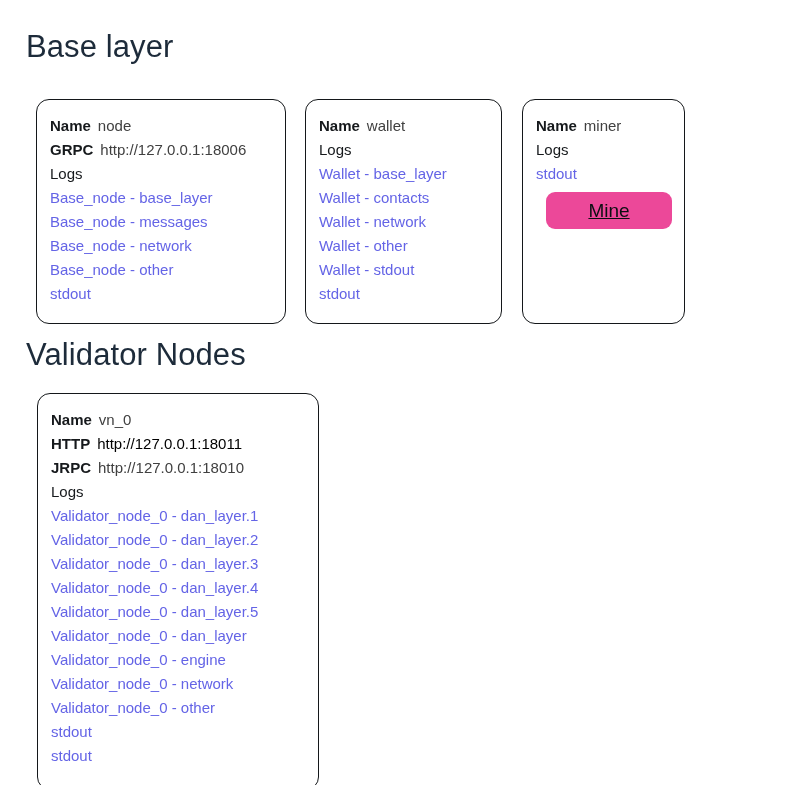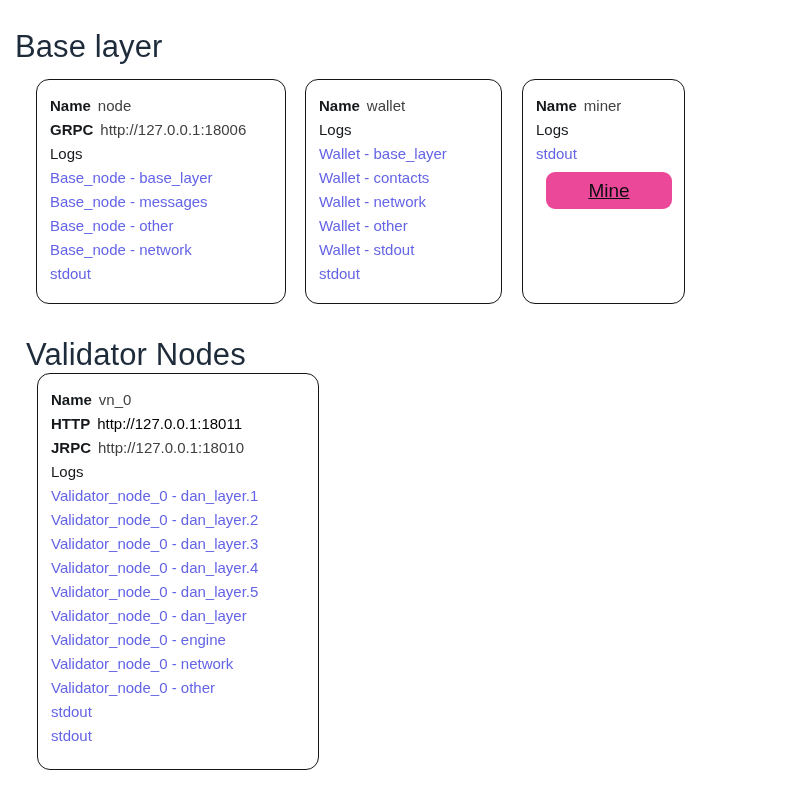--- a/index.html
+++ b/index.html
@@ -22,30 +22,31 @@
   }
   h2.section-title {
     font-size: 31px;
     font-weight: 400;
     color: #1d2b3a;
     margin: 0;
     padding: 0;
     line-height: 1;
     letter-spacing: 0.1px;
   }
-  .section-base-title { position: absolute; left: 15px; top: 31px; }
+  .section-base-title { position: absolute; left: 26px; top: 31px; }
   .section-validator-title { position: absolute; left: 26px; top: 339px; }
 
   .card {
     position: absolute;
     box-sizing: border-box;
     border: 1.3px solid #14171a;
     border-radius: 13px;
     background: #ffffff;
     padding: 14px 13px 13px 13px;
+    margin-top: 20px;
   }
   .card-node      { left: 36px;  top: 79px;  width: 250px; height: 225px; }
   .card-wallet    { left: 305px; top: 79px;  width: 197px; height: 225px; }
   .card-miner     { left: 522px; top: 79px;  width: 163px; height: 225px; }
   .card-validator { left: 37px;  top: 373px; width: 282px; height: 397px; }
 
   .field-row {
     display: flex;
     align-items: baseline;
     line-height: 24px;
@@ -117,22 +118,22 @@
       <span class="field-value">node</span>
     </div>
     <div class="field-row">
       <span class="field-label">GRPC</span>
       <span class="field-value">http://127.0.0.1:18006</span>
     </div>
     <div class="logs-label">Logs</div>
     <div class="log-list">
       <a class="log-link">Base_node - base_layer</a>
       <a class="log-link">Base_node - messages</a>
+      <a class="log-link">Base_node - network</a>
       <a class="log-link">Base_node - other</a>
-      <a class="log-link">Base_node - network</a>
       <a class="log-link">stdout</a>
     </div>
   </div>
 
   <div class="card card-wallet">
     <div class="field-row">
       <span class="field-label">Name</span>
       <span class="field-value">wallet</span>
     </div>
     <div class="logs-label">Logs</div>

